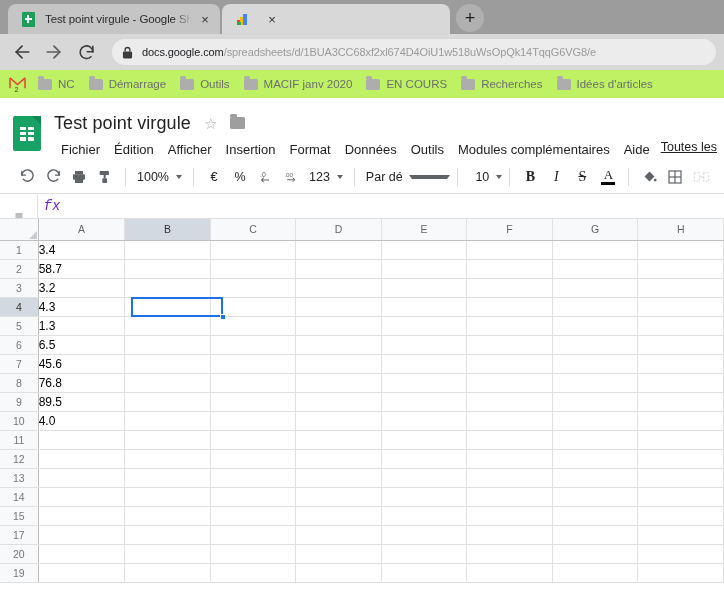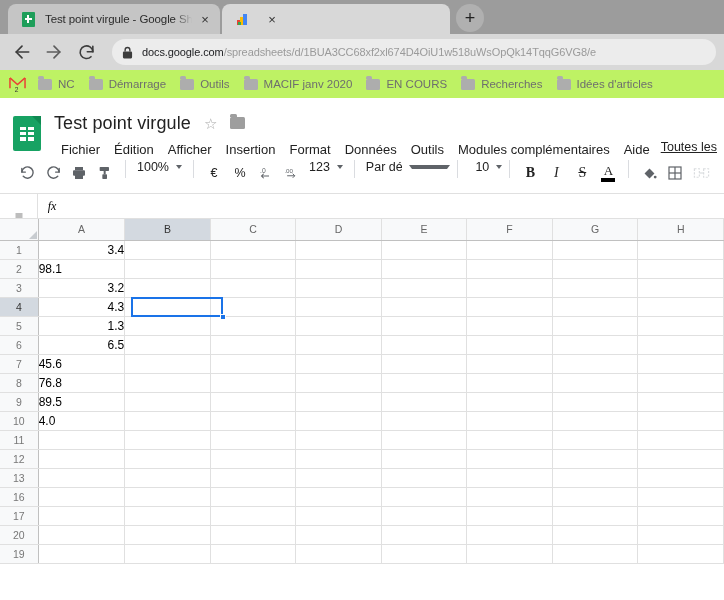--- a/index.html
+++ b/index.html
@@ -232,21 +232,21 @@
     font-size: 12.5px;
     color: #222;
     margin-left: 4px;
     text-decoration: underline;
     white-space: nowrap;
   }
 
   .toolbar {
     height: 34px;
     display: flex;
-    align-items: flex-start;
+    align-items: center;
     padding-left: 14px;
     border-bottom: 1px solid #e0e0e0;
     gap: 0;
   }
   .tb {
     height: 26px; min-width: 26px;
     display: flex; align-items: center; justify-content: center;
     color: #5f6368;
     font-size: 12px;
     padding: 0 4px;
@@ -315,24 +315,24 @@
     content:"";
     position:absolute;
     bottom: 0; left: 50%;
     transform: translateX(-50%);
     width: 7px; height: 5px;
     background: #bdbdbd;
   }
   .fx {
     width: 28px;
     display:flex; align-items:center; justify-content:center;
-    font-family: Liberation Serif, serif;
+    font-family: Liberation Mono, monospace;
     font-style: italic;
-    font-size: 12px;
-    color: #000000;
+    font-size: 14px;
+    color: #6d28d9;
   }
   .fx-input { flex:1; font-size:12px; color:#222; }
 
   
   .grid-wrap { position: relative; height: 365px; overflow: hidden; }
   table.grid { border-collapse: collapse; table-layout: fixed; }
   table.grid td, table.grid th { padding: 0; margin: 0; }
   .colhead {
     height: 21px;
     background: #f8f9fa;
@@ -376,21 +376,21 @@
     height: 19px;
     border-right: 1px solid #e0e0e0;
     border-bottom: 1px solid #e0e0e0;
     font-size: 12px;
     color: #000;
     vertical-align: middle;
     padding: 0 3px;
     white-space: nowrap;
     overflow: hidden;
   }
-  td.cell.num { text-align: right; }
+  td.cell.num { }
   td.cell.txt { text-align: left; }
 
   .selbox {
     position: absolute;
     border: 2px solid #1a73e8;
     pointer-events: none;
   }
   .selhandle {
     position: absolute;
     width: 6px; height: 6px;
@@ -650,21 +650,21 @@
             <td class="cell txt"></td>
             <td class="cell txt"></td>
             <td class="cell txt"></td>
             <td class="cell txt"></td>
             <td class="cell txt"></td>
             <td class="cell txt"></td>
             <td class="cell txt"></td>
           </tr>
           <tr>
             <th class="rowhead">2</th>
-            <td class="cell txt">98.1</td>
+            <td class="cell txt">58.7</td>
             <td class="cell txt"></td>
             <td class="cell txt"></td>
             <td class="cell txt"></td>
             <td class="cell txt"></td>
             <td class="cell txt"></td>
             <td class="cell txt"></td>
             <td class="cell txt"></td>
           </tr>
           <tr>
             <th class="rowhead">3</th>
@@ -781,21 +781,32 @@
             <td class="cell txt"></td>
             <td class="cell txt"></td>
             <td class="cell txt"></td>
             <td class="cell txt"></td>
             <td class="cell txt"></td>
             <td class="cell txt"></td>
             <td class="cell txt"></td>
             <td class="cell txt"></td>
           </tr>
           <tr>
-            <th class="rowhead">16</th>
+            <th class="rowhead">14</th>
+            <td class="cell txt"></td>
+            <td class="cell txt"></td>
+            <td class="cell txt"></td>
+            <td class="cell txt"></td>
+            <td class="cell txt"></td>
+            <td class="cell txt"></td>
+            <td class="cell txt"></td>
+            <td class="cell txt"></td>
+          </tr>
+          <tr>
+            <th class="rowhead">15</th>
             <td class="cell txt"></td>
             <td class="cell txt"></td>
             <td class="cell txt"></td>
             <td class="cell txt"></td>
             <td class="cell txt"></td>
             <td class="cell txt"></td>
             <td class="cell txt"></td>
             <td class="cell txt"></td>
           </tr>
           <tr>

